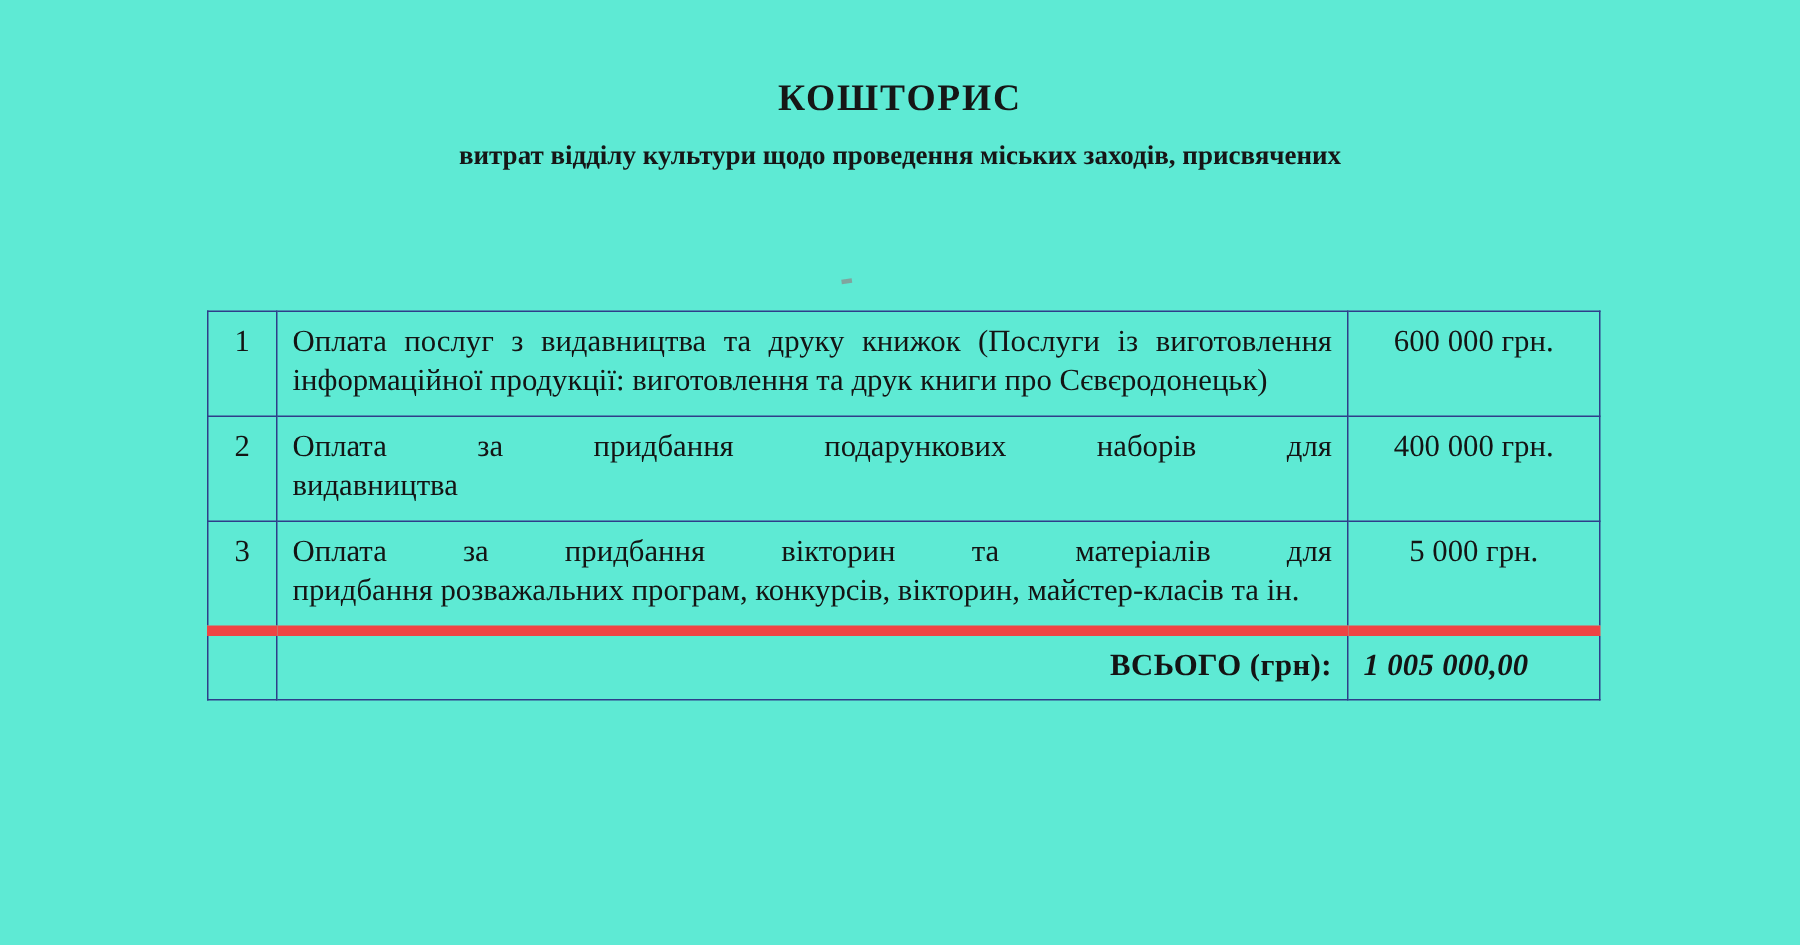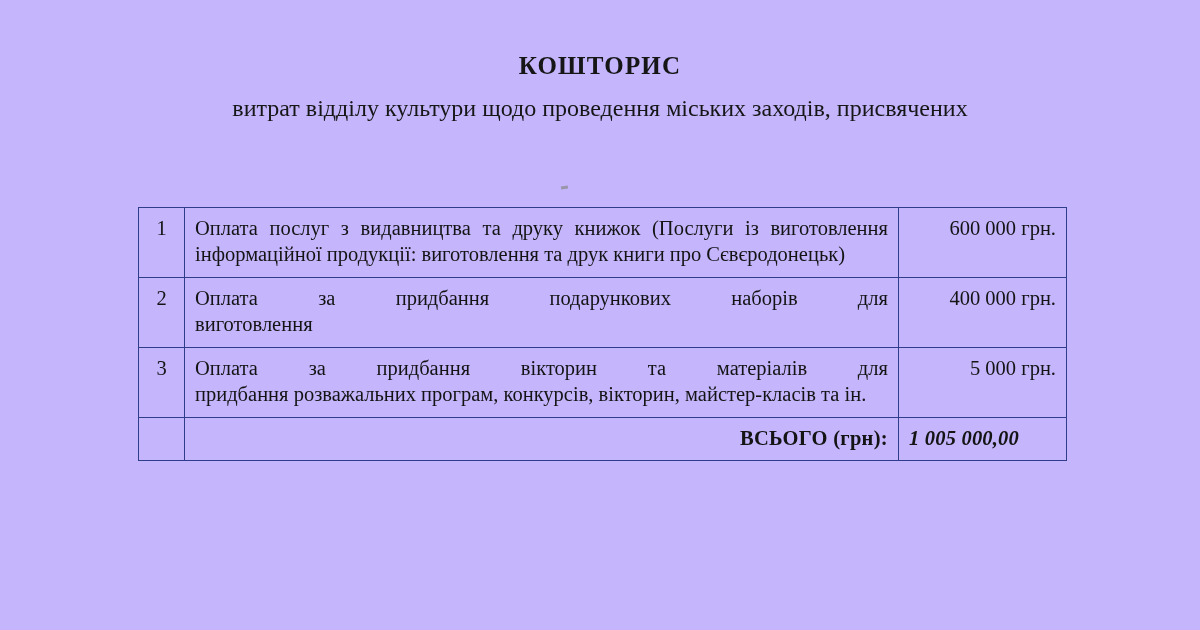--- a/index.html
+++ b/index.html
@@ -11,39 +11,39 @@
     height: 630px;
     background: #ffffff;
     font-family: "Liberation Serif", serif;
     color: #1a1a1a;
     overflow: hidden;
   }
   .page {
     position: relative;
     width: 1200px;
     height: 630px;
-    background: #c4b5fd;
+    background: #5eead4;
   }
 
   
   .title-block {
     padding-top: 52px;
     text-align: center;
   }
   .doc-title {
     font-size: 25px;
     font-weight: bold;
     letter-spacing: 1.2px;
     line-height: 1.15;
     color: #161616;
   }
   .doc-subtitle {
     margin-top: 10px;
-    font-size: 24px;
-    font-weight: normal;
+    font-size: 18px;
+    font-weight: bold;
     line-height: 1.42;
     color: #161616;
     padding: 0 130px;
   }
   .doc-subtitle .line2 {
     display: block;
   }
 
   
   .stray-mark {
@@ -88,34 +88,34 @@
     font-size: 19px;
     color: #2b2b2b;
   }
   td.desc {
     text-align: justify;
     text-align-last: left;
     padding-right: 14px;
   }
   td.sum {
     white-space: nowrap;
-    text-align: right;
+    text-align: center;
     padding-left: 12px;
   }
 
   
   .spread {
     display: flex;
     justify-content: space-between;
   }
   .spread span { white-space: nowrap; }
 
   
   tr.total td {
-    border-top: 1px solid #ef4444;
+    border-top: 7px solid #ef4444;
   }
   td.total-label {
     text-align: right;
     font-weight: bold;
     font-size: 23px;
     padding-right: 14px;
     padding-top: 8px;
     padding-bottom: 6px;
     letter-spacing: .3px;
   }
@@ -163,21 +163,21 @@
           <td class="num">2</td>
           <td class="desc">
             <div class="spread">
               <span>Оплата</span>
               <span>за</span>
               <span>придбання</span>
               <span>подарункових</span>
               <span>наборів</span>
               <span>для</span>
             </div>
-            <div>виготовлення</div>
+            <div>видавництва</div>
           </td>
           <td class="sum">400 000 грн.</td>
         </tr>
 
         <tr>
           <td class="num">3</td>
           <td class="desc">
             <div class="spread">
               <span>Оплата</span>
               <span>за</span>

